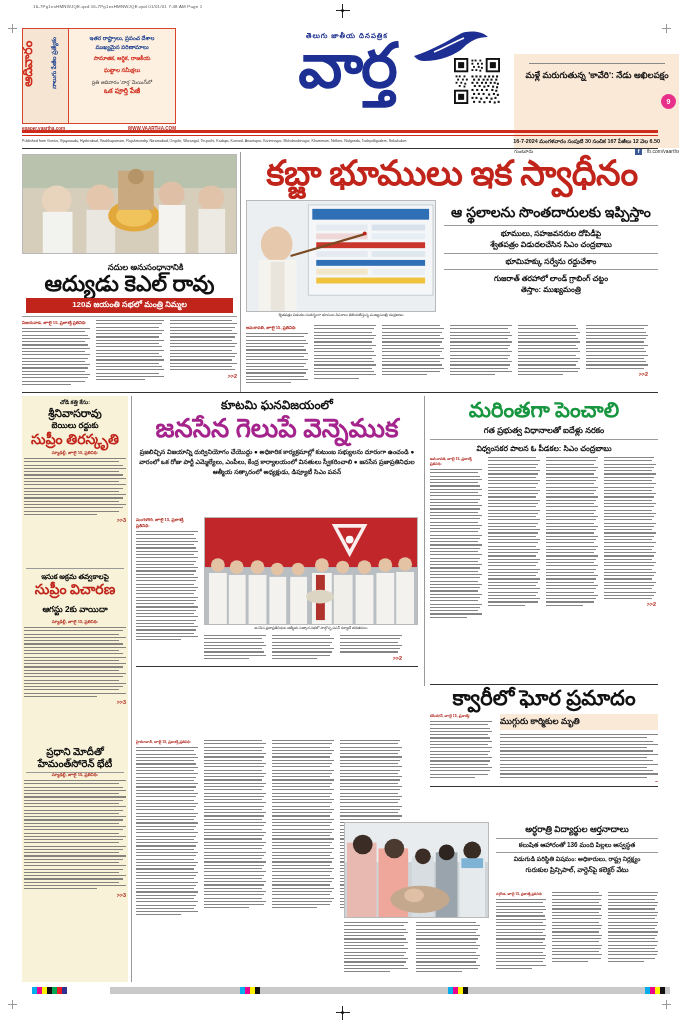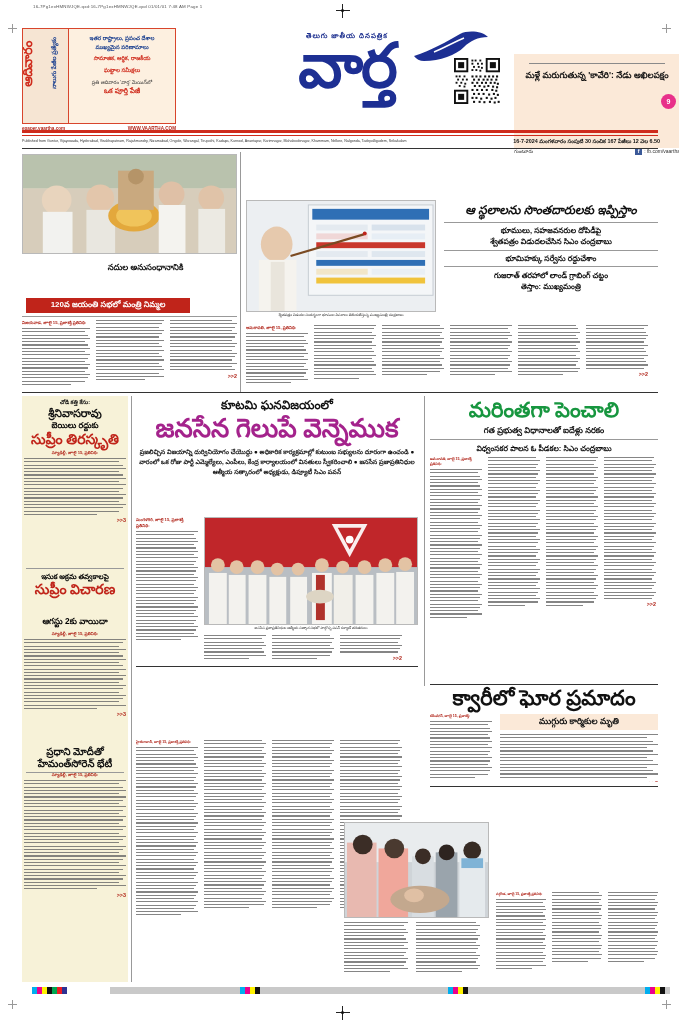--- a/index.html
+++ b/index.html
@@ -273,21 +273,22 @@
         <circle cx="150" cy="40" r="13" fill="#dfc0a6"></circle>
           <rect x="137" y="51" width="27" height="49" fill="#f4f3ef"></rect>
         <circle cx="190" cy="44" r="13" fill="#e0c3a8"></circle>
           <rect x="177" y="55" width="27" height="45" fill="#eceae3"></rect>
         <rect x="96" y="16" width="36" height="40" fill="#c9a97f"></rect>
         <circle cx="114" cy="22" r="8" fill="#b59468"></circle>
       </svg>
     </div>
     <div class="cap" style="left:0;top:104px;">&nbsp;</div>
     <div class="kicker" style="position:absolute;left:16px;top:110px;width:215px;">నదుల అనుసంధానానికి</div>
-    <div class="redbar" style="position:absolute;left:4px;top:146px;width:164px;">120వ జయంతి సభలో మంత్రి నిమ్మల</div>
+    <div class="bigblk" style="position:absolute;left:0;top:121px;width:215px;font-size:22px;">ఆద్యుడు కెఎల్ రావు</div>
+    <div class="redbar" style="position:absolute;left:4px;top:146px;width:207px;">120వ జయంతి సభలో మంత్రి నిమ్మల</div>
     <div class="rule-h" style="left:0;top:164px;width:215px;"></div>
     <div class="body-col" style="left:0;top:168px;width:68px;height:72px;">
       <div class="lead">విజయవాడ, జూలై 15, ప్రజాశక్తి ప్రతినిధి:</div>
       <div class="tx s1"></div>
         <div class="tx s2"></div>
         <div class="tx s3"></div>
         <div class="tx s1"></div>
         <div class="tx s2"></div>
       <div class="tx s3"></div>
         <div class="tx s1"></div>
@@ -340,20 +341,23 @@
         <div class="tx s2"></div>
         <div class="tx s1"></div>
         <div class="tx s2"></div>
       <div class="tx s3"></div>
       <div class="more" style="margin-top:2px;">&gt;&gt;2</div>
     </div>
   </div>
 
   <div class="col-rule-v" style="left:240px;top:152px;height:240px;"></div>
 
+  <div style="position:absolute;left:246px;top:152px;width:412px;">
+    <div class="bigred" style="font-size:35px;margin-top:4px;letter-spacing:-.5px;">కబ్జా భూములు ఇక స్వాధీనం</div>
+  </div>
 
   <div class="photo" style="left:246px;top:200px;width:190px;height:112px;">
     <svg class="sky" viewBox="0 0 190 112" preserveAspectRatio="none">
       <rect width="190" height="112" fill="#eceff2"></rect>
       <rect x="62" y="4" width="126" height="92" fill="#f4f6f8" stroke="#c6ccd2"></rect>
       <rect x="66" y="8" width="118" height="11" fill="#2f6fb5"></rect>
       <rect x="70" y="24" width="52" height="6" fill="#e4eaf0"></rect>
         <rect x="126" y="24" width="54" height="6" fill="#d8e2ec"></rect>
       <rect x="70" y="33" width="52" height="6" fill="#f0d7d7"></rect>
         <rect x="126" y="33" width="54" height="6" fill="#e7eef5"></rect>
@@ -367,21 +371,21 @@
       <ellipse cx="30" cy="44" rx="16" ry="18" fill="#e6c9ad"></ellipse>
       <rect x="12" y="60" width="38" height="52" fill="#f5f3ee"></rect>
       <rect x="24" y="62" width="14" height="50" fill="#e9e5dc"></rect>
       <path d="M44 56 L118 34" stroke="#7a4a22" stroke-width="2.2"></path>
       <circle cx="119" cy="33" r="2" fill="#c0241a"></circle>
     </svg>
   </div>
   <div class="cap" style="left:246px;top:313px;width:190px;">శ్వేతపత్రం విడుదల సందర్భంగా భూముల వివరాలు తెలియజేస్తున్న ముఖ్యమంత్రి చంద్రబాబు</div>
 
   <div style="position:absolute;left:444px;top:202px;width:214px;text-align:center;">
-    <div class="subline" style="font-size:12px;font-style:italic;">ఆ స్థలాలను సొంతదారులకు ఇప్పిస్తాం</div>
+    <div class="subline" style="font-size:14px;">ఆ స్థలాలను సొంతదారులకు ఇప్పిస్తాం</div>
     <div class="rule-h" style="position:relative;margin:2.5px 0;width:100%;"></div>
     <div class="subline">భూములు, సహజవనరుల దోపిడీపై</div>
     <div class="subline">శ్వేతపత్రం విడుదలచేసిన సిఎం చంద్రబాబు</div>
     <div class="rule-h" style="position:relative;margin:2.5px 0;width:100%;"></div>
     <div class="subline">భూమిహక్కు సర్వేను రద్దుచేశాం</div>
     <div class="rule-h" style="position:relative;margin:2.5px 0;width:100%;"></div>
     <div class="subline">గుజరాత్ తరహాలో లాండ్ గ్రాబింగ్ చట్టం</div>
     <div class="subline">తెస్తాం: ముఖ్యమంత్రి</div>
   </div>
 
@@ -525,21 +529,21 @@
         <div class="tx s2"></div>
         <div class="tx s4"></div>
     </div>
     <div class="more">&gt;&gt;3</div>
   </div>
   <div class="rule-h" style="left:26px;top:568px;width:98px;"></div>
 
   <div style="position:absolute;left:24px;top:572px;width:102px;">
     <div style="font-size:7.2px;font-weight:bold;text-align:center;">ఇసుక అక్రమ తవ్వకాలపై</div>
     <div class="bigred" style="font-size:14px;margin-top:1px;">సుప్రీం విచారణ</div>
-    <div style="font-size:8.4px;font-weight:bold;text-align:center;margin-top:19px;">ఆగస్టు 2కు వాయిదా</div>
+    <div style="font-size:8.4px;font-weight:bold;text-align:center;margin-top:7px;">ఆగస్టు 2కు వాయిదా</div>
     <div class="lead" style="text-align:center;margin-top:3px;">న్యూఢిల్లీ, జూలై 15, ప్రతినిధి:</div>
     <div style="margin-top:1px;">
       <div class="tx s1"></div>
         <div class="tx s3"></div>
         <div class="tx s2"></div>
         <div class="tx s1"></div>
         <div class="tx s2"></div>
         <div class="tx s3"></div>
       <div class="tx s1"></div>
         <div class="tx s2"></div>
@@ -1161,21 +1165,21 @@
       <div class="tx s2"></div>
       <div class="tx s1"></div>
     <div class="tx s3"></div>
       <div class="tx s2"></div>
       <div class="tx s1"></div>
       <div class="tx s3"></div>
       <div class="tx s2"></div>
       <div class="tx s4"></div>
   </div>
   <div class="peach" style="left:500px;top:714px;width:158px;height:16px;"></div>
-  <div style="position:absolute;left:500px;top:716px;width:158px;text-align:center;font-size:8.6px;font-weight:bold;color:#111;">ముగ్గురు కార్మికుల మృతి</div>
+  <div style="position:absolute;left:500px;top:716px;width:158px;font-size:8.6px;font-weight:bold;color:#111;">ముగ్గురు కార్మికుల మృతి</div>
   <div class="body-col" style="left:500px;top:734px;width:158px;height:48px;">
     <div class="tx s1"></div>
       <div class="tx s2"></div>
       <div class="tx s3"></div>
       <div class="tx s1"></div>
       <div class="tx s2"></div>
     <div class="tx s3"></div>
       <div class="tx s1"></div>
       <div class="tx s2"></div>
       <div class="tx s3"></div>
@@ -1204,20 +1208,28 @@
       <rect x="92" y="30" width="22" height="66" fill="#9aa4ac"></rect>
       <circle cx="103" cy="30" r="8" fill="#2e2420"></circle>
       <rect x="116" y="28" width="26" height="68" fill="#e5eaed"></rect>
       <circle cx="129" cy="28" r="9" fill="#372b24"></circle>
       <rect x="118" y="36" width="22" height="10" fill="#7fb3d6"></rect>
       <ellipse cx="76" cy="78" rx="30" ry="14" fill="#c3a88e"></ellipse>
       <ellipse cx="70" cy="74" rx="10" ry="7" fill="#e0c0a4"></ellipse>
     </svg>
   </div>
 
+  <div style="position:absolute;left:496px;top:824px;width:162px;text-align:center;">
+    <div style="font-size:8.6px;font-weight:bold;color:#111;">అర్ధరాత్రి విద్యార్థుల ఆర్తనాదాలు</div>
+    <div class="rule-h" style="position:relative;margin:2px 0;width:100%;"></div>
+    <div style="font-size:6.4px;font-weight:bold;color:#111;">కలుషిత ఆహారంతో 136 మంది పిల్లలు అస్వస్థత</div>
+    <div class="rule-h" style="position:relative;margin:2px 0;width:100%;"></div>
+    <div style="font-size:6.2px;font-weight:bold;color:#111;">విడుగుడి పరిస్థితి విషమం: అధికారులు, రాష్ట్ర నిర్లక్ష్యం</div>
+    <div style="font-size:6.6px;font-weight:bold;color:#111;margin-top:2px;">గురుకుల ప్రిన్సిపాల్, వార్డెన్‌పై కలెక్టర్ వేటు</div>
+  </div>
 
   <div class="body-col" style="left:496px;top:892px;width:50px;height:90px;">
     <div class="lead" style="font-size:3.4px;">నల్గొండ, జూలై 15, ప్రజాశక్తి ప్రతినిధి:</div>
     <div class="tx s1"></div>
       <div class="tx s2"></div>
       <div class="tx s3"></div>
       <div class="tx s1"></div>
       <div class="tx s2"></div>
       <div class="tx s3"></div>
     <div class="tx s1"></div>

